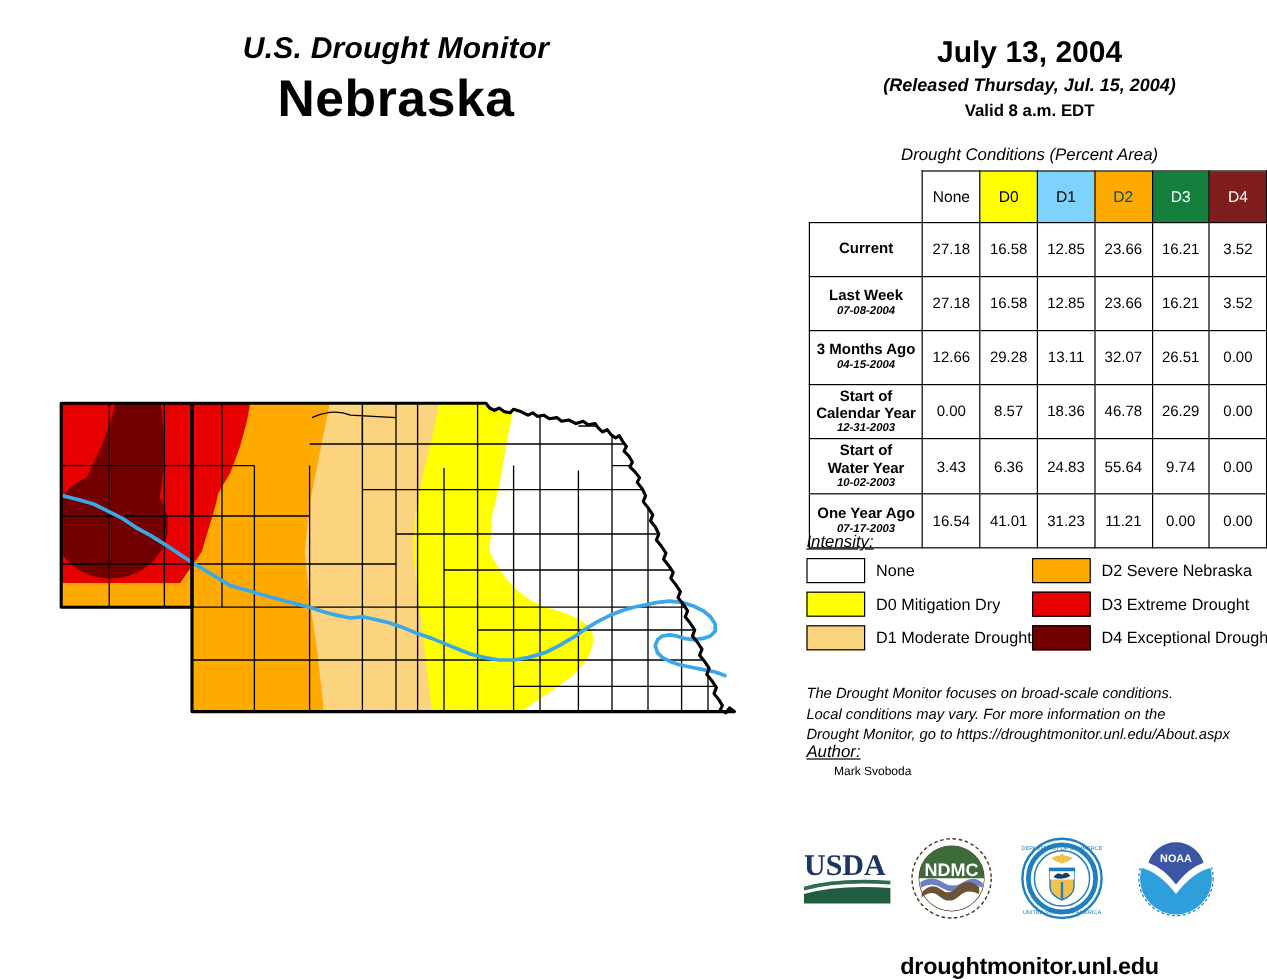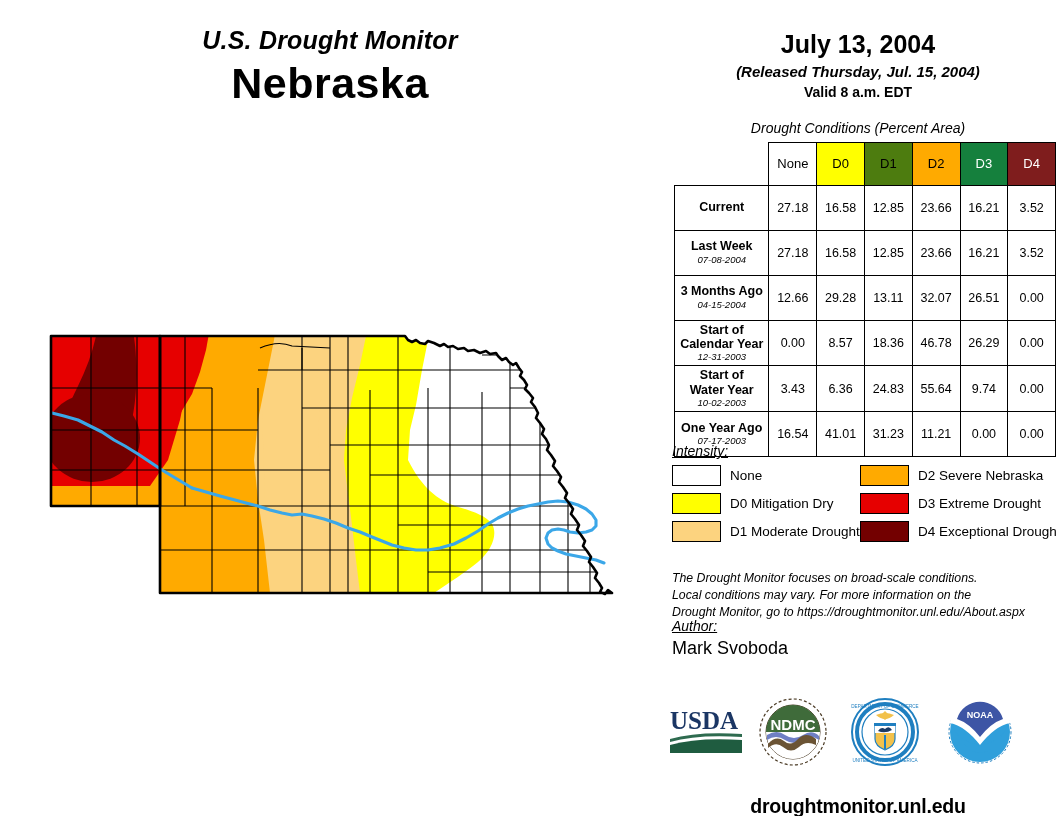--- a/index.html
+++ b/index.html
@@ -21,45 +21,45 @@
   #table-caption{position:absolute;left:660px;top:120px;width:396px;text-align:center;
                  font-size:14px;font-style:italic;}
   #cond-table{position:absolute;left:674px;top:142px;border-collapse:collapse;
               font-size:12.5px;}
   #cond-table td{border:1.6px solid #000;text-align:center;vertical-align:middle;
                  height:40px;}
   #cond-table .cat-head{width:45px;height:24px;font-size:13px;font-weight:normal;}
   #cond-table .corner{border:none;width:88px;}
   #cond-table .rowlab{width:88px;text-align:center;font-size:12.5px;font-weight:bold;
                       line-height:1.15;padding:2px 3px;}
-  #cond-table .rowlab .sub{font-size:9.5px;font-weight:normal;font-style:italic;
+  #cond-table .rowlab .sub{font-size:9.5px;font-weight:bold;font-style:italic;
                            display:block;margin-top:1px;}
   #cond-table .val{width:45px;font-size:12.5px;}
   .hdr-none{background:#ffffff;color:#000;}
   .hdr-d0{background:#ffff00;color:#000;}
-  .hdr-d1{background:#4d7c0f;color:#000;}
-  .hdr-d2{background:#ffaa00;color:#000000;}
+  .hdr-d1{background:#7dd3fc;color:#000;}
+  .hdr-d2{background:#ffaa00;color:#0c4a6e;}
   .hdr-d3{background:#15803d;color:#fff;}
   .hdr-d4{background:#7f1d1d;color:#fff;}
 
   
   #legend{position:absolute;left:672px;top:443px;width:380px;}
   #legend-title{font-size:14px;font-style:italic;text-decoration:underline;
                 margin-bottom:6px;}
   .legend-grid{display:grid;grid-template-columns:188px 188px;row-gap:7px;}
   .legend-item{display:flex;align-items:center;}
   .sw{width:47px;height:19px;border:1.4px solid #000;margin-right:9px;flex:none;}
   .legend-label{font-size:13.5px;white-space:nowrap;}
 
   
   #disclaimer{position:absolute;left:672px;top:570px;width:380px;
               font-size:12.3px;font-style:italic;line-height:1.38;}
   #author-block{position:absolute;left:672px;top:618px;width:380px;}
   #author-title{font-size:14px;font-style:italic;text-decoration:underline;}
-  .author-line{font-size:18px;margin-top:4px;}
+  .author-line{font-size:10px;margin-top:4px;margin-left:23px;}
 
   
   #logos{position:absolute;left:660px;top:695px;width:396px;height:80px;}
   .logo{position:absolute;}
   #usda-logo{left:8px;top:12px;}
   #ndmc-logo{left:98px;top:2px;}
   #doc-logo{left:190px;top:2px;}
   #noaa-logo{left:285px;top:2px;}
   #site-url{position:absolute;left:660px;top:795px;width:396px;text-align:center;
             font-size:19.5px;font-weight:bold;letter-spacing:-.2px;}

